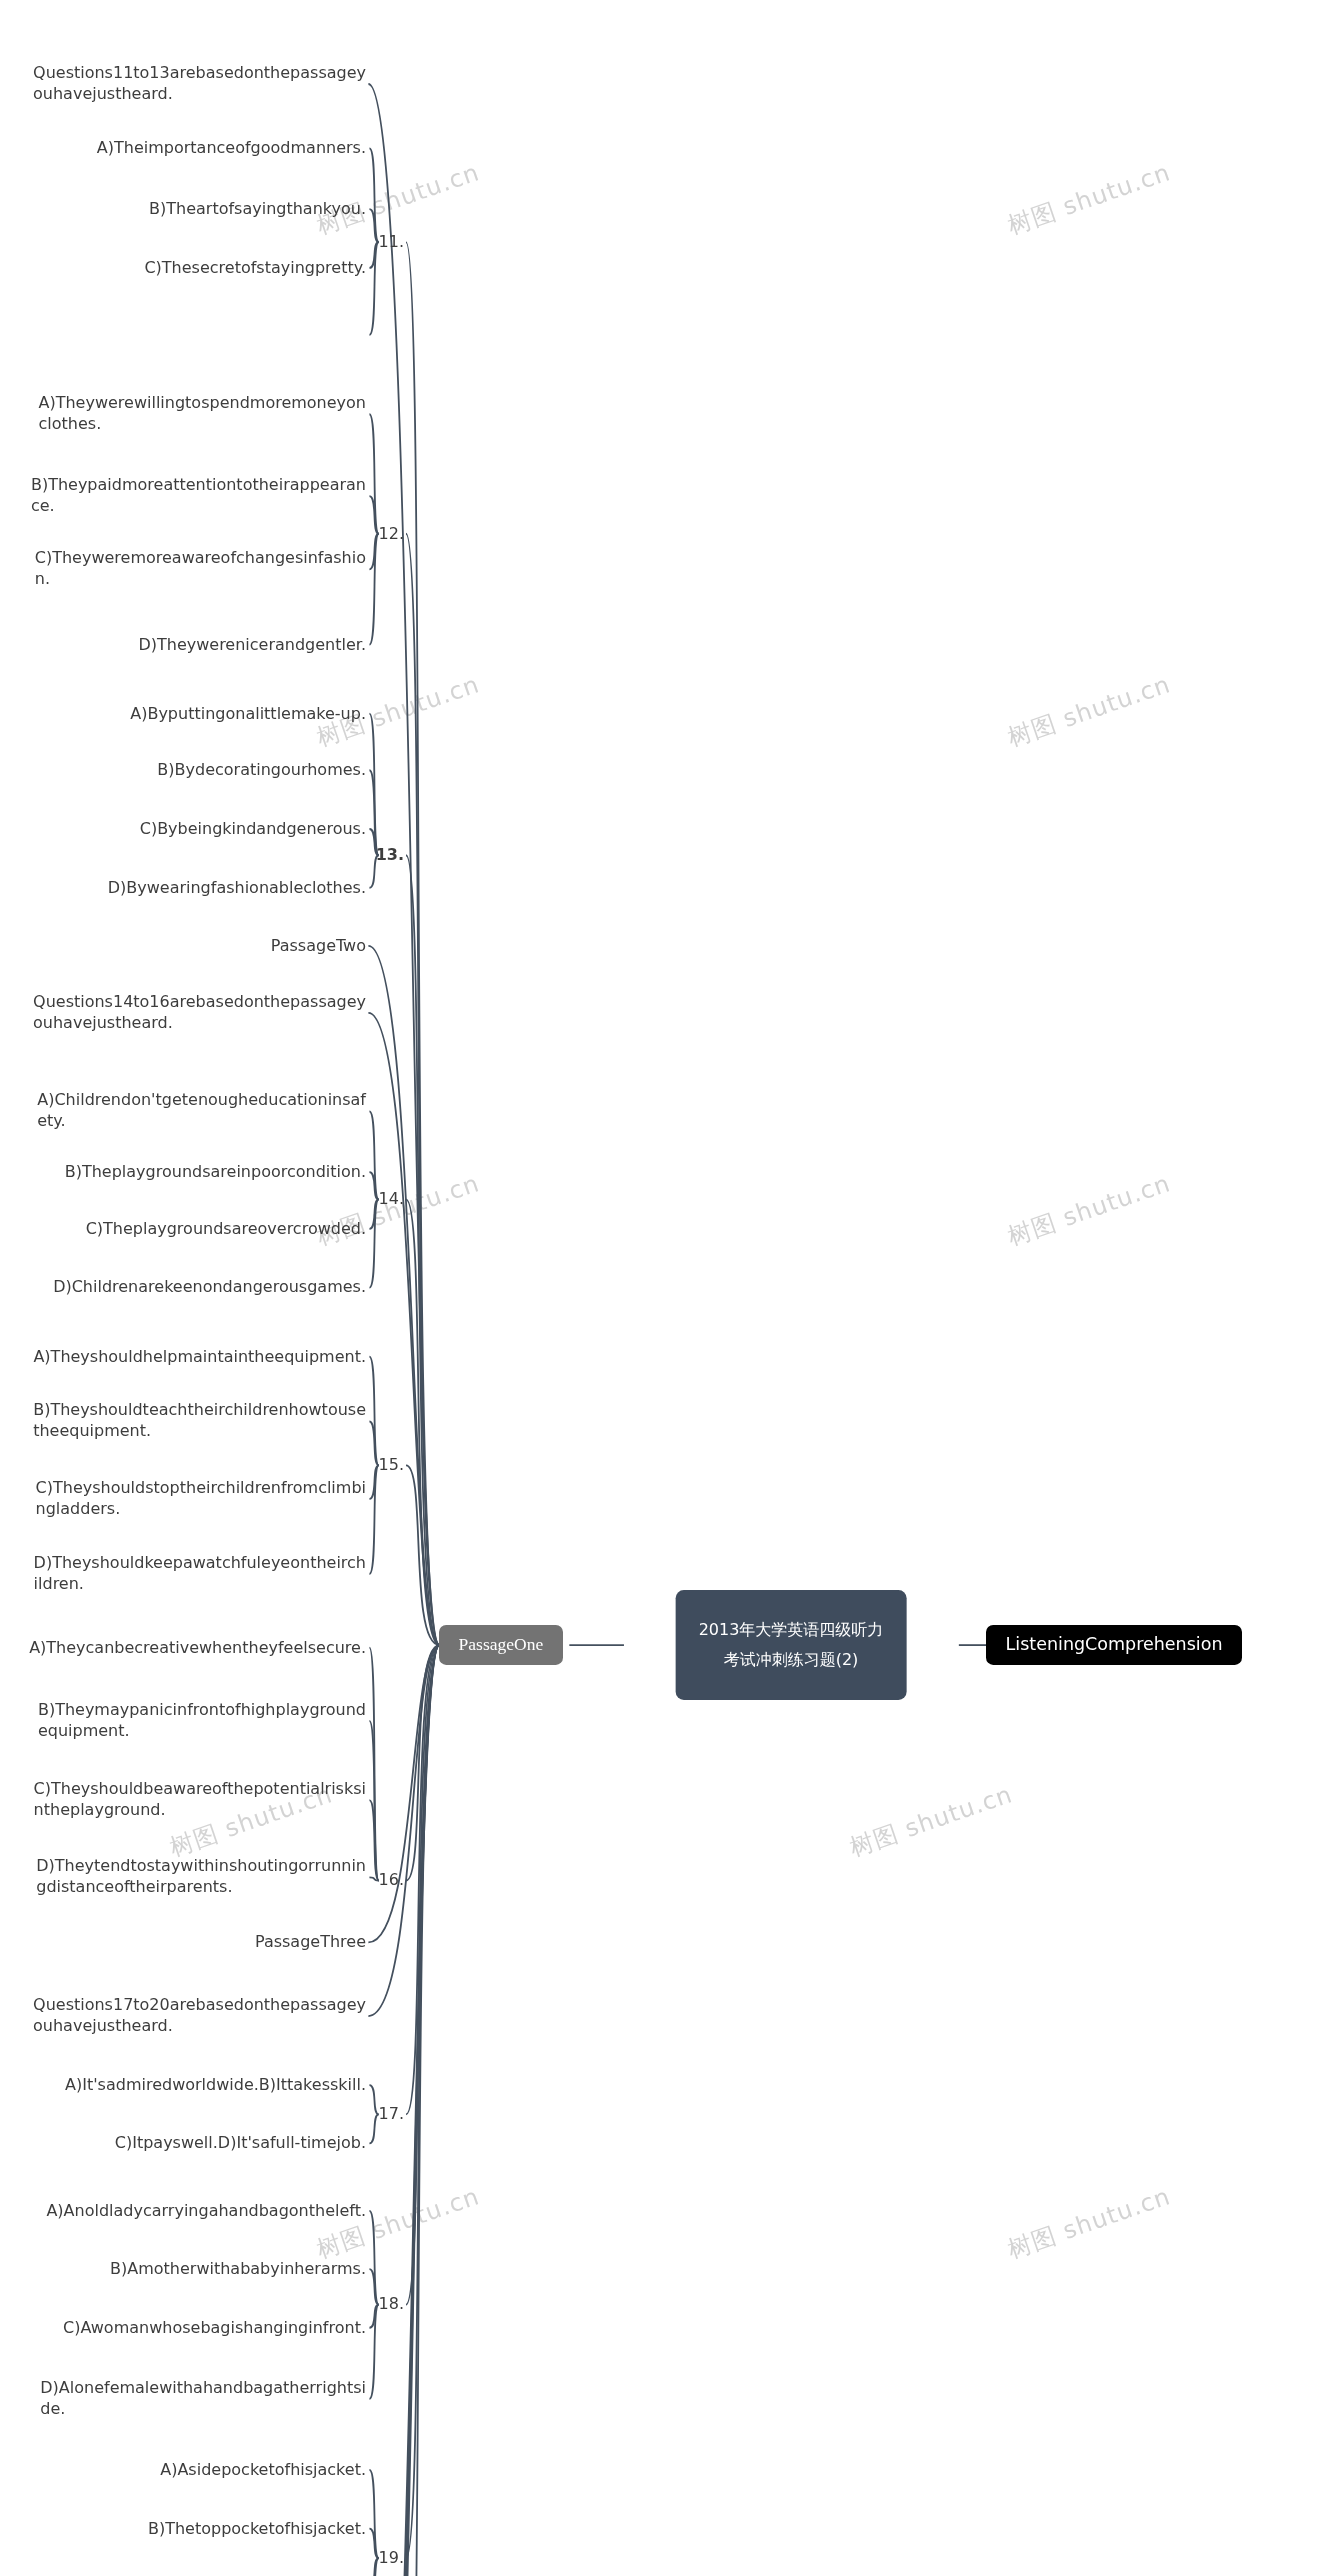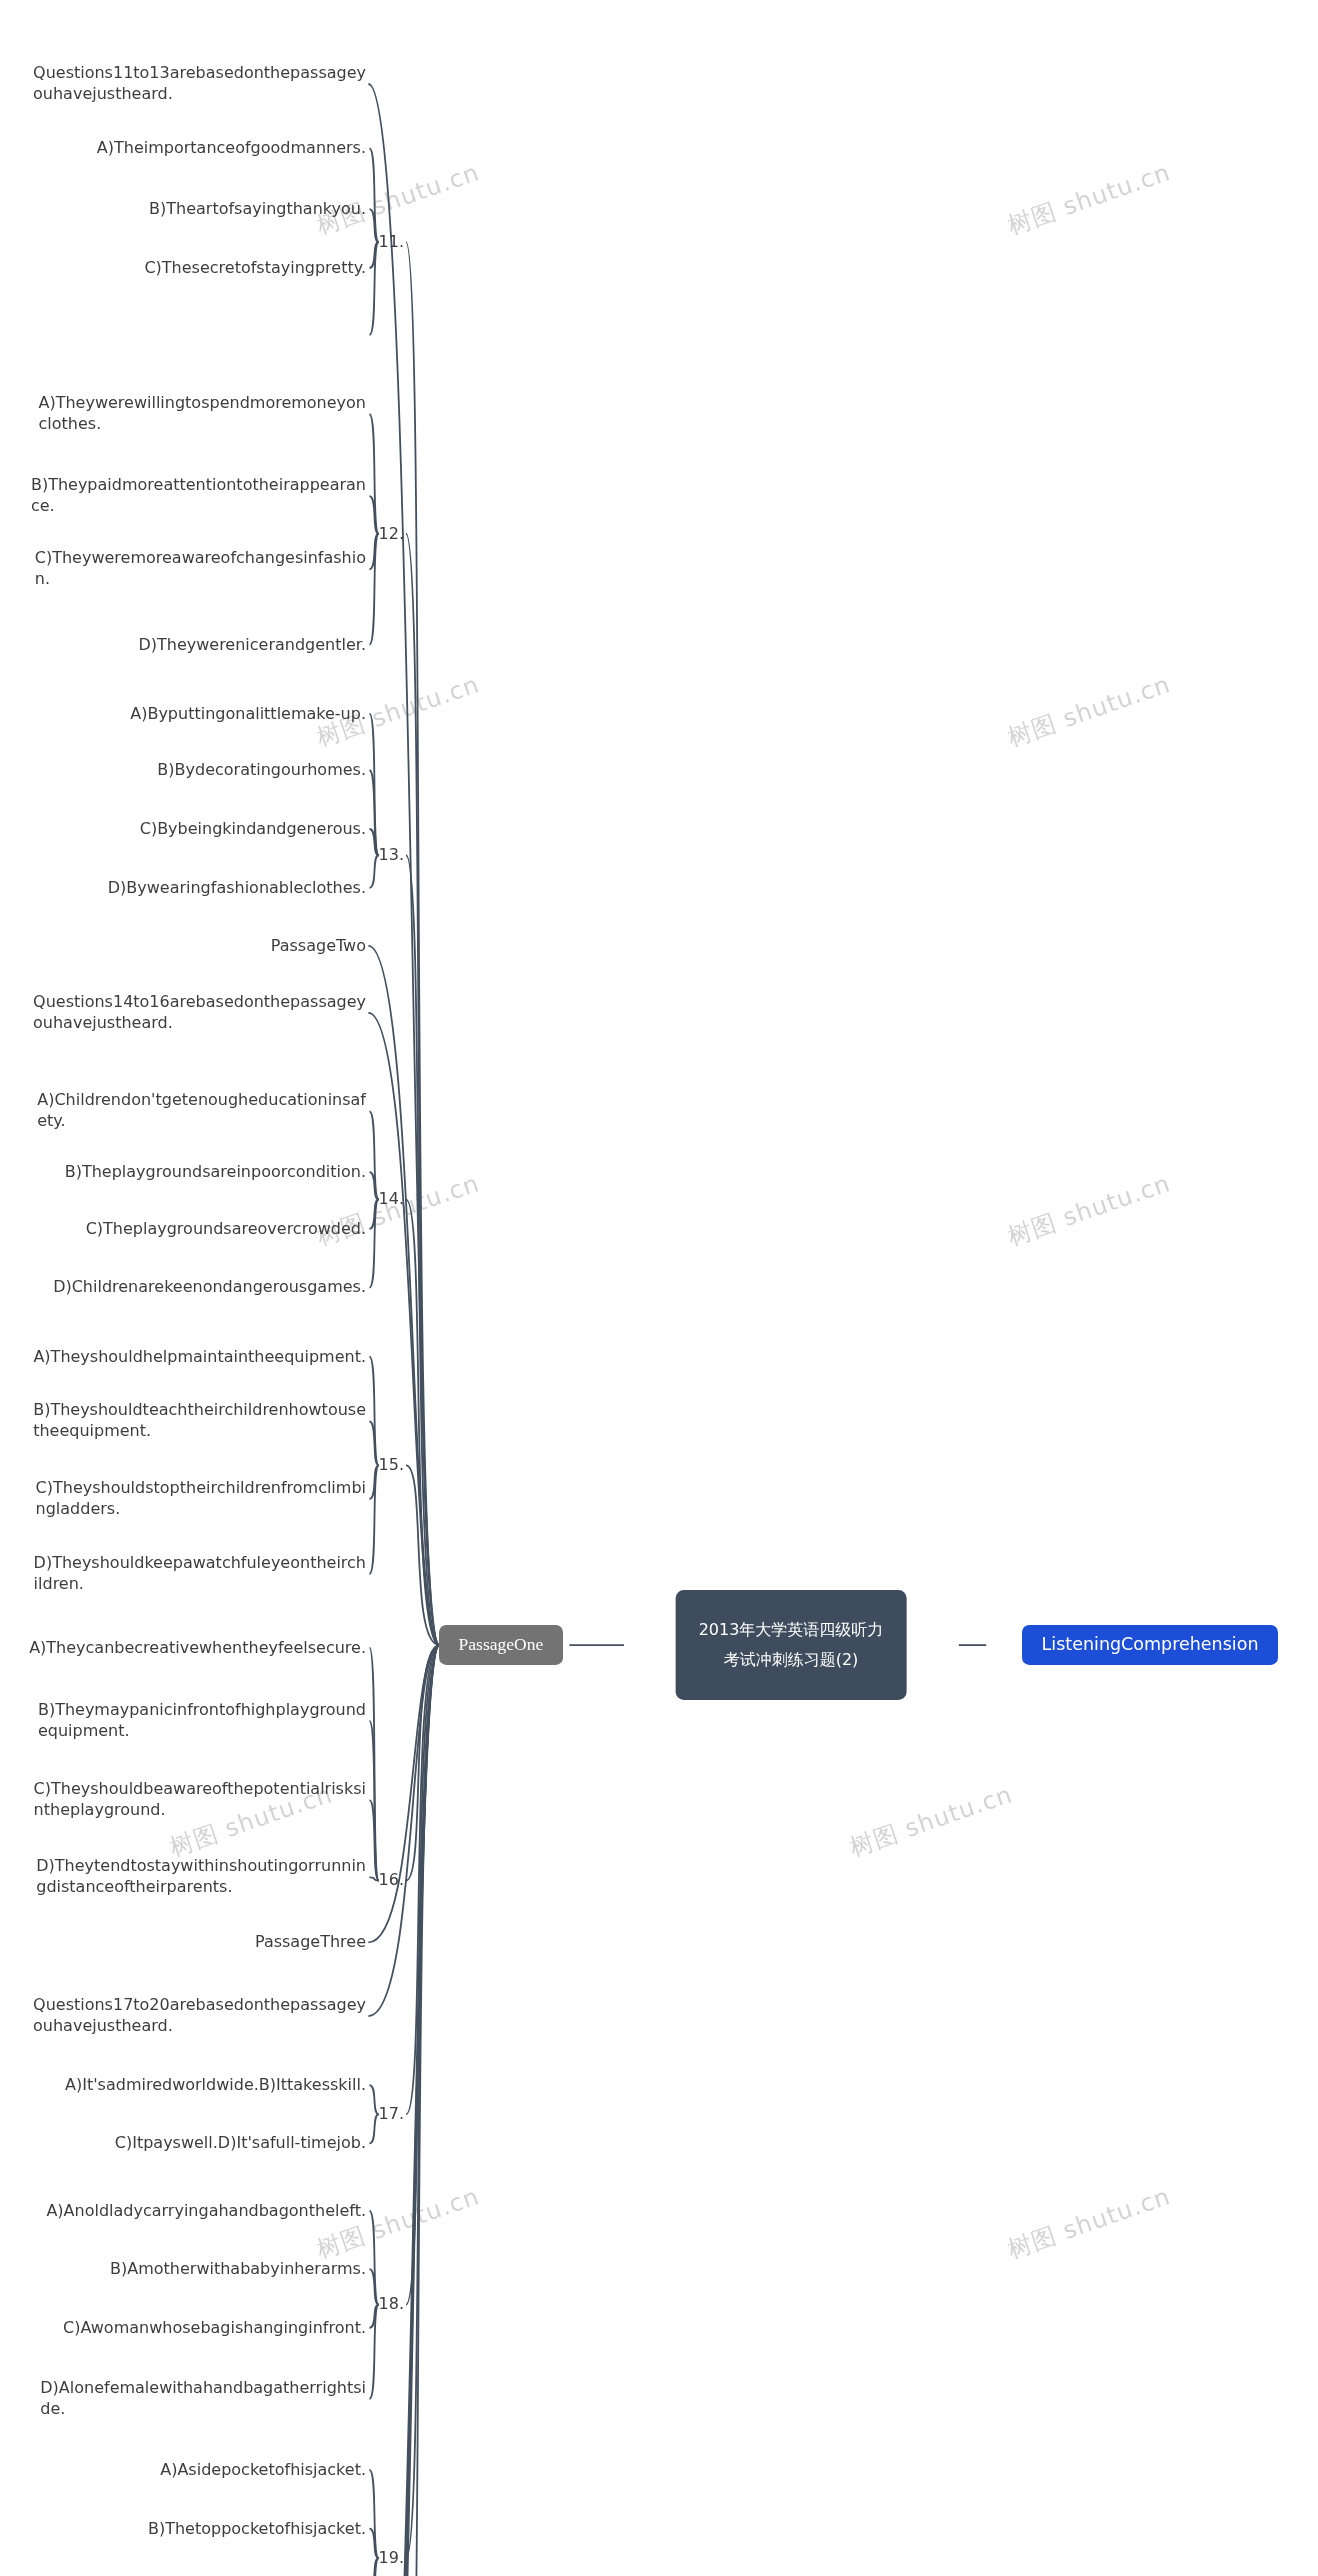--- a/index.html
+++ b/index.html
@@ -130,21 +130,21 @@
       <path d="M 853 3193 C 793 3193 810 5875 715 5875" fill="none" stroke="#44505e" stroke-width="3.5"></path>
       <path d="M 853 3193 C 793 3193 810 6001 715 6001" fill="none" stroke="#44505e" stroke-width="3.5"></path>
       <path d="M 853 3193 C 793 3193 810 6123 715 6123" fill="none" stroke="#44505e" stroke-width="3.5"></path>
       <path d="M 853 3193 C 793 3193 810 6245 715 6245" fill="none" stroke="#44505e" stroke-width="3.5"></path>
       <path d="M 1211 3193 L 1105 3193" fill="none" stroke="#44505e" stroke-width="3.5"></path>
       <path d="M 1861 3193 L 1914 3193" fill="none" stroke="#44505e" stroke-width="3.5"></path>
     </svg>
   <div id="node-layer">
       <div class="num-node" style="right: 915px; top: 242px; color: rgb(61, 61, 61); padding-left: 40px;">11.</div>
       <div class="num-node" style="right: 915px; top: 534px; color: rgb(61, 61, 61);">12.</div>
-      <div class="num-node" style="right: 915px; top: 855px; color: rgb(61, 61, 61);">13.</div>
+      <div class="num-node" style="right: 915px; top: 855px; color: rgb(61, 61, 61); font-weight: bold;">13.</div>
       <div class="num-node" style="right: 915px; top: 1199px; color: rgb(61, 61, 61);">14.</div>
       <div class="num-node" style="right: 915px; top: 1465px; color: rgb(61, 61, 61);">15.</div>
       <div class="num-node" style="right: 915px; top: 1880px; color: rgb(61, 61, 61);">16.</div>
       <div class="num-node" style="right: 915px; top: 2114px; color: rgb(61, 61, 61);">17.</div>
       <div class="num-node" style="right: 915px; top: 2304px; color: rgb(61, 61, 61);">18.</div>
       <div class="num-node" style="right: 915px; top: 2558px; color: rgb(61, 61, 61);">19.</div>
       <div class="leaf-node" style="right: 953px; top: 84px; color: rgb(61, 61, 61);">
         <div class="leaf-line">Questions11to13arebasedonthepassagey</div>
         <div class="leaf-line">ouhavejustheard.</div>
       </div>
@@ -267,15 +267,15 @@
         <div class="leaf-line">B)Thetoppocketofhisjacket.</div>
       </div>
     </div>
 
   <div id="central-node" class="central-node" style="left: 791px; top: 1645px; background: rgb(63, 76, 93); color: rgb(255, 255, 255);">
     <div class="central-line">2013年大学英语四级听力</div>
     <div class="central-line">考试冲刺练习题(2)</div>
   </div>
 
   <div id="branch-passage-one" class="branch-node" style="left: 439px; top: 1645px; background: #737373; color: rgb(255, 255, 255); font-family: Liberation Serif, serif;">PassageOne</div>
-  <div id="branch-listening" class="branch-node" style="left: 1022px; top: 1645px; background: #1d4ed8; color: rgb(255, 255, 255);">ListeningComprehension</div>
+  <div id="branch-listening" class="branch-node" style="left: 986px; top: 1645px; background: #000000; color: rgb(255, 255, 255);">ListeningComprehension</div>
 </div>
 
 
 </body></html>

